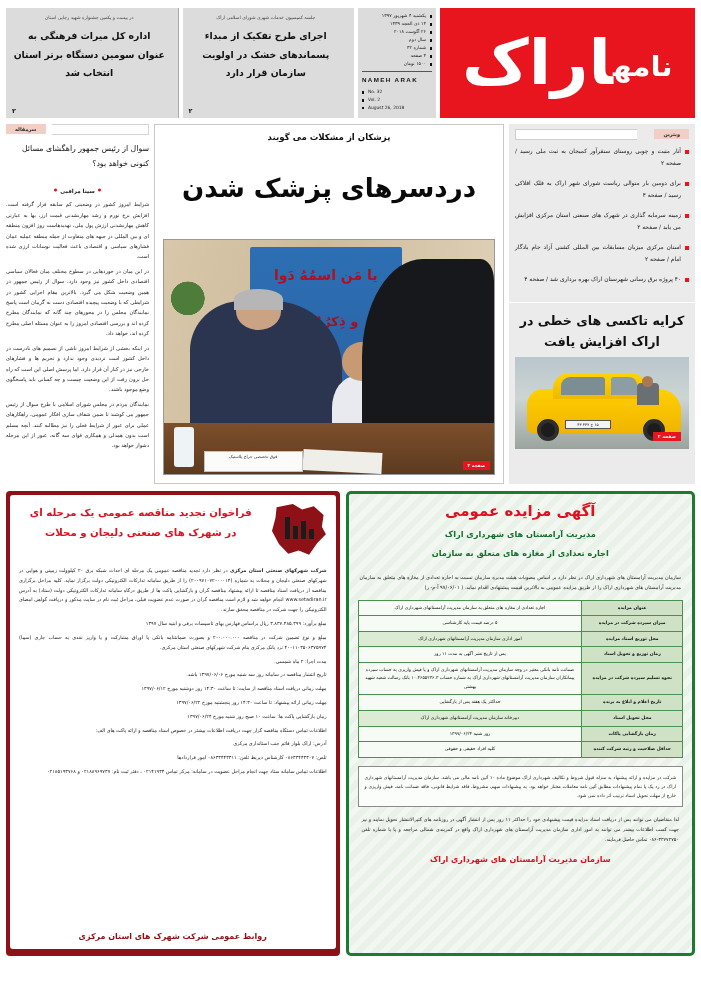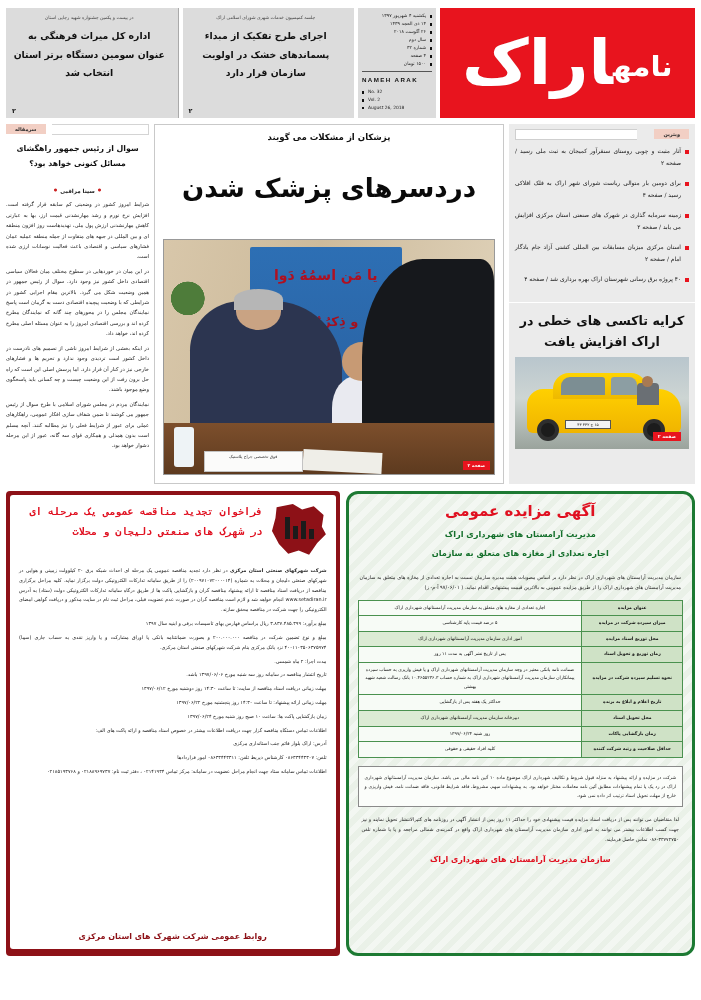--- a/index.html
+++ b/index.html
@@ -116,32 +116,32 @@
   .ph-nameplate { position:absolute; left:12%; bottom:1%; width:30%; height:9%; background:#fbfbfa; border:1px solid #c3c3c3; font-size:4.2px; color:#333; text-align:center; line-height:2.4; }
   .ph-bottle { position:absolute; left:3%; bottom:3%; width:6%; height:17%; background:#eef3f6; border-radius:3px; }
   .ph-plant { position:absolute; left:2%; top:16%; width:13%; height:22%; background:radial-gradient(circle at 40% 40%, #4e7c3a 0 42%, transparent 43%); }
   .ph-page-badge { position:absolute; right:4px; bottom:4px; background:#e8141e; color:#fff; font-size:4.4px; font-weight:bold; padding:2px 5px; }
 
   
   .col-left { width:143px; display:flex; flex-direction:column; }
   .sar-tagwrap { position:relative; height:11px; margin-bottom:6px; }
   .sar-tag { position:absolute; left:0; top:0; background:#f2cfc4; color:#2b2b2b; font-size:5px; font-weight:bold; padding:2px 9px; }
   .sar-rule { position:absolute; left:46px; right:0; top:0; height:11px; border:1px solid #d4d4d4; border-left:none; }
-  .sar-title { font-size:7.8px; font-weight:bold; line-height:1.95; text-align:center; color:#111; margin-bottom:16px; }
+  .sar-title { font-size:7.8px; font-weight:normal; line-height:1.95; color:#111; margin-bottom:16px; }
   .sar-author { font-size:5.6px; font-weight:bold; text-align:center; color:#222; margin-bottom:5px; }
   .sar-author:before, .sar-author:after { content:"\25CF"; color:#c22; font-size:4px; margin:0 3px; vertical-align:2px; }
   .sar-body { font-size:5.2px; line-height:2.0; text-align:justify; color:#1c1c1c; overflow:hidden; flex:1; }
   .sar-body p { margin-bottom:4px; }
 
   
   .ads-row { display:flex; flex-direction:row; gap:6px; margin-top:7px; height:465px; }
 
   
   .ad-green {
-    flex:1; border:3px solid #1d7a33; border-radius:12px; padding:8px 9px;
+    flex:1; border:3px solid #1d7a33; border-radius:5px; padding:8px 9px;
     background:
       repeating-linear-gradient(-45deg, #f3f7f2 0 6px, #eaf1e8 6px 12px);
     display:flex; flex-direction:column;
   }
   .ag-title { text-align:center; color:#e01020; font-size:15px; font-weight:bold; letter-spacing:.5px; margin-bottom:6px; }
   .ag-sub { text-align:center; color:#15702c; font-size:8.2px; font-weight:bold; line-height:2.05; margin-bottom:2px; }
   .ag-intro { font-size:5px; line-height:2.0; text-align:justify; color:#1b1b1b; margin:8px 2px 8px 2px; }
   .ag-table { width:100%; border-collapse:collapse; font-size:4.5px; color:#111; }
   .ag-table td { border:1px solid #4a914f; padding:3px 4px; line-height:1.9; vertical-align:middle; }
   .ag-table td.lbl { width:31%; background:#cfe2c6; font-weight:bold; text-align:center; }
@@ -156,21 +156,21 @@
     flex:1; position:relative; background:#8d1117; border-radius:4px; padding:4px 4px 7px 4px;
   }
   .ad-red-inner { background:#fff; border-radius:3px; height:100%; padding:8px 9px; display:flex; flex-direction:column; }
   .ar-head { display:flex; flex-direction:row; align-items:flex-start; gap:6px; }
   .ar-logo { width:58px; height:54px; flex:0 0 58px; position:relative; }
   .ar-map { position:absolute; inset:0; background:#8d1117;
     clip-path:polygon(14% 8%, 42% 2%, 58% 12%, 78% 6%, 95% 22%, 92% 44%, 99% 58%, 84% 74%, 70% 96%, 52% 88%, 34% 94%, 18% 76%, 6% 52%, 12% 28%);
   }
   .ar-bars { position:absolute; left:16px; top:14px; display:flex; gap:3px; align-items:flex-end; }
   .ar-bars i { display:block; width:5px; background:#1b1b1b; }
-  .ar-title { flex:1; text-align:right;font-family:Liberation Mono, monospace; }
+  .ar-title { flex:1; text-align:center; }
   .ar-title-l { color:#e01020; font-size:10.2px; font-weight:bold; line-height:2.0; display:block; }
   .ar-body { font-size:4.9px; line-height:2.0; text-align:justify; color:#1b1b1b; margin-top:9px; }
   .ar-body b { font-weight:bold; }
   .ar-body p { margin-bottom:4px; }
   .ar-foot { text-align:center; color:#8d1117; font-size:8px; font-weight:bold; margin-top:auto; padding-top:10px; }
 </style>
 </head>
 <body>
 
 <div class="page">

